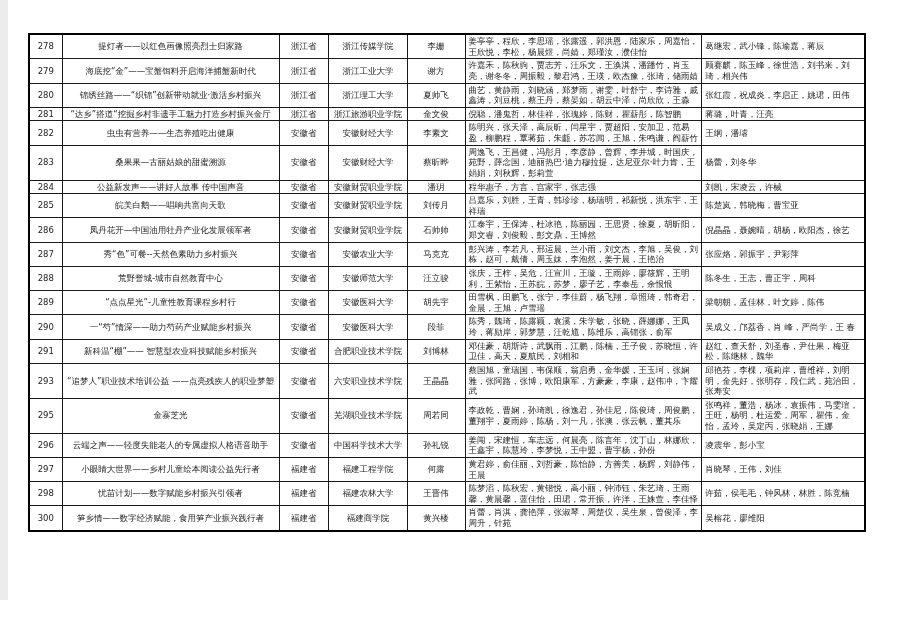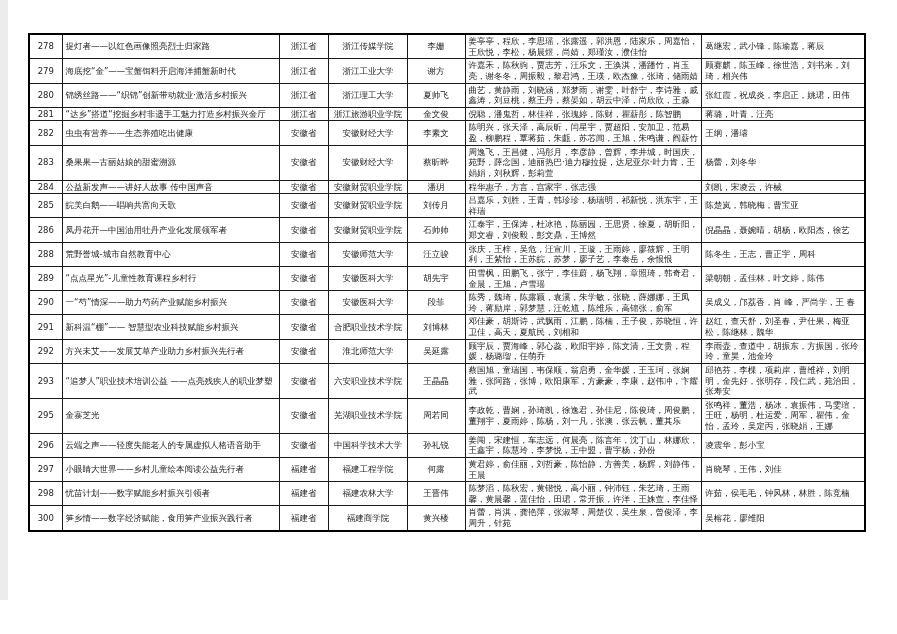--- a/index.html
+++ b/index.html
@@ -18,21 +18,21 @@
   table.projects td {
     border: 1px solid #1a1a1a;
     font-size: 8.5px;
     line-height: 1.25;
     padding: 1px 3px;
     vertical-align: middle;
     word-break: break-all;
     color: #1c1c1c;
   }
   td.c-no       { width: 32px;  text-align: center; }
-  td.c-title    { width: 210px; text-align: left; margin-left: 14px; }
+  td.c-title    { width: 210px; text-align: center; margin-left: 14px; }
   td.c-prov     { width: 48px;  text-align: center; }
   td.c-univ     { width: 76px;  text-align: center; }
   td.c-leader   { width: 56px;  text-align: center; }
   td.c-members  { width: 229px; text-align: left; }
   td.c-advisors { width: 158px; text-align: left; }
 </style>
 </head>
 <body>
 
 <div class="page-edge-shadow"></div>
@@ -115,20 +115,29 @@
         <tr>
     <td class="c-no">286</td>
     <td class="c-title">凤丹花开—中国油用牡丹产业化发展领军者</td>
     <td class="c-prov">安徽省</td>
     <td class="c-univ">安徽财贸职业学院</td>
     <td class="c-leader">石帅帅</td>
     <td class="c-members">江泰宇，王保涛，杜冰艳，陈丽园，王思贤，徐夏，胡昕阳，郑文睿，刘俊毅，彭文鼎，王博然</td>
     <td class="c-advisors">倪晶晶，聂婉晴，胡杨，欧阳杰，徐艺</td>
   </tr>
         <tr>
+    <td class="c-no">287</td>
+    <td class="c-title">秀“色”可餐--天然色素助力乡村振兴</td>
+    <td class="c-prov">安徽省</td>
+    <td class="c-univ">安徽农业大学</td>
+    <td class="c-leader">马克克</td>
+    <td class="c-members">彭兴涛，李若凡，邢运晨，兰小雨，刘文杰，李旭，吴俊，刘栋，赵可，戴倩，周玉妹，李泡然，姜于晨，王艳治</td>
+    <td class="c-advisors">张应烙，郭振宇，尹彩萍</td>
+  </tr>
+        <tr>
     <td class="c-no">288</td>
     <td class="c-title">荒野誉城-城市自然教育中心</td>
     <td class="c-prov">安徽省</td>
     <td class="c-univ">安徽师范大学</td>
     <td class="c-leader">汪立骏</td>
     <td class="c-members">张庆，王梓，吴危，汪宣川，王璇，王雨婷，廖筱辉，王明利，王紫怡，王苏皖，苏梦，廖子艺，李泰岳，余恨恨</td>
     <td class="c-advisors">陈冬生，王志，曹正宇，周科</td>
   </tr>
         <tr>
     <td class="c-no">289</td>
@@ -149,29 +158,20 @@
     <td class="c-advisors">吴成义，邝荔香，肖 峰，严尚学，王 春</td>
   </tr>
         <tr>
     <td class="c-no">291</td>
     <td class="c-title">新科温“棚”—— 智慧型农业科技赋能乡村振兴</td>
     <td class="c-prov">安徽省</td>
     <td class="c-univ">合肥职业技术学院</td>
     <td class="c-leader">刘博林</td>
     <td class="c-members">邓佳豪，胡斯诗，武飘雨，江鹏，陈楠，王子俊，苏晓恒，许卫佳，高天，夏航民，刘相和</td>
     <td class="c-advisors">赵红，查天舒，刘圣春，尹仕果，梅亚松，陈继林，魏华</td>
-  </tr>
-        <tr>
-    <td class="c-no">292</td>
-    <td class="c-title">方兴未艾——发展艾草产业助力乡村振兴先行者</td>
-    <td class="c-prov">安徽省</td>
-    <td class="c-univ">淮北师范大学</td>
-    <td class="c-leader">吴延露</td>
-    <td class="c-members">顾宇辰，贾海峰，郭心蕊，欧阳宇婷，陈文清，王文贵，程媛，杨璐瑠，任萌乔</td>
-    <td class="c-advisors">李雨壶，查道中，胡振东，方振国，张玲玲，童昊，池金玲</td>
   </tr>
         <tr>
     <td class="c-no">293</td>
     <td class="c-title">“追梦人”职业技术培训公益 ——点亮残疾人的职业梦塑</td>
     <td class="c-prov">安徽省</td>
     <td class="c-univ">六安职业技术学院</td>
     <td class="c-leader">王晶晶</td>
     <td class="c-members">蔡国旭，童瑞国，韦保顺，翁启勇，金华媛，王玉珂，张娴雅，张阿路，张博，欧阳康军，方豪豪，李康，赵伟冲，卞耀武</td>
     <td class="c-advisors">邱艳芬，李棵，项莉岸，曹维祥，刘明明，金先好，张明存，段仁武，苑治田，张寿安</td>
   </tr>

